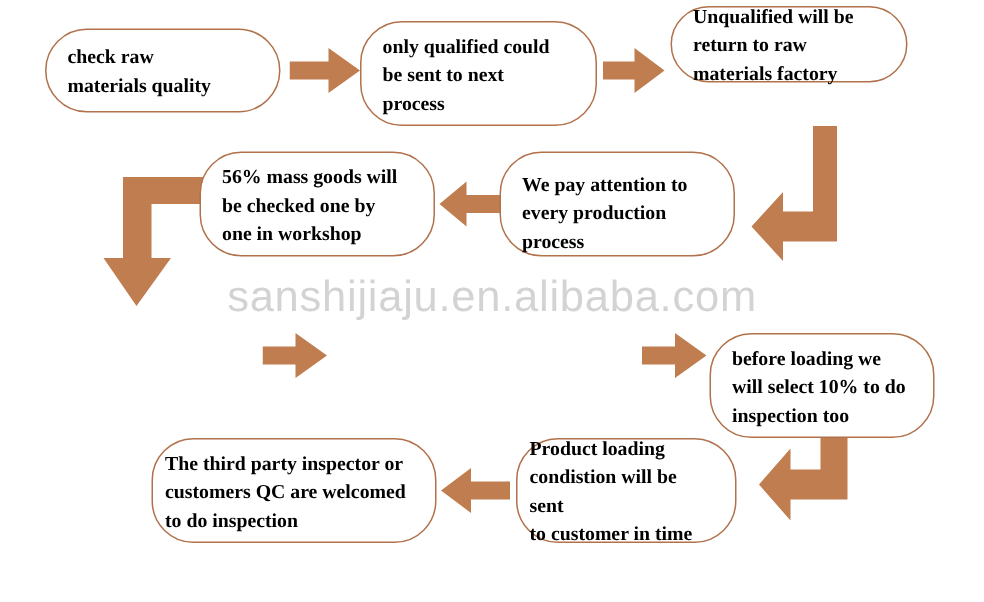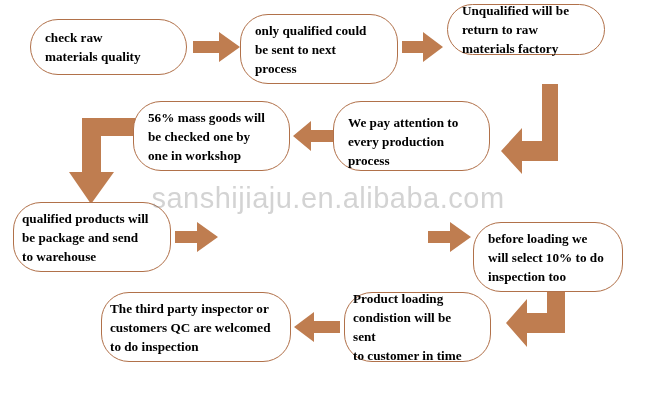--- a/index.html
+++ b/index.html
@@ -124,25 +124,20 @@
 every production
 process</span>
   </div>
 
   <div class="arrow" style="left:68px; top:118px; width:72px; height:88px;">
     <svg width="72" height="88" viewBox="0 0 72 88">
       <polygon points="71,0 71,18 33,18 33,54 46,54 23,86 1,54 14,54 14,0" fill="#bf7d50"></polygon>
     </svg>
   </div>
 
-  <div class="node overflow" style="left:13px; top:202px; width:158px; height:70px;">
-    <span class="txt">qualified products will
-be package and send
-to warehouse</span>
-  </div>
 
   <div class="arrow" style="left:175px; top:221px; width:44px; height:32px;">
     <svg width="44" height="32" viewBox="0 0 44 32">
       <polygon points="0,10 22,10 22,1 43,16 22,31 22,22 0,22" fill="#bf7d50"></polygon>
     </svg>
   </div>
 
 
   <div class="arrow" style="left:428px; top:221px; width:44px; height:32px;">
     <svg width="44" height="32" viewBox="0 0 44 32">

